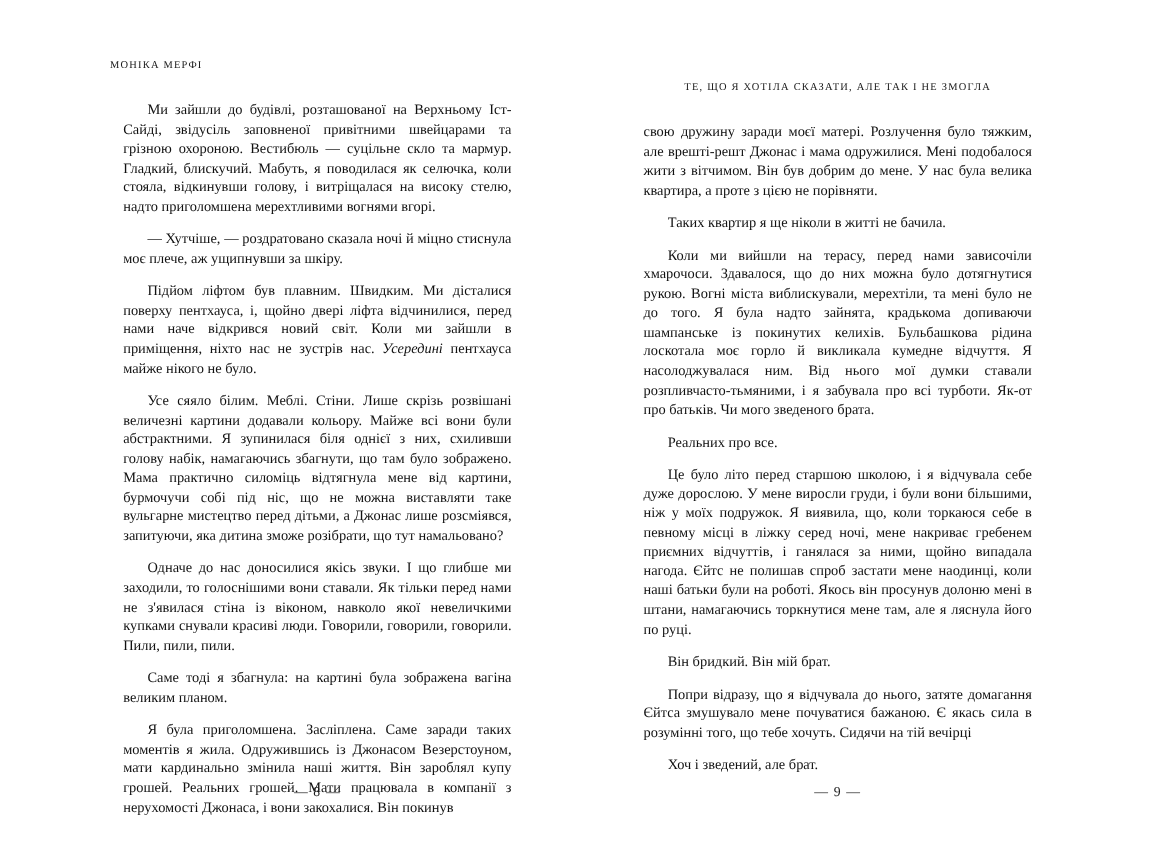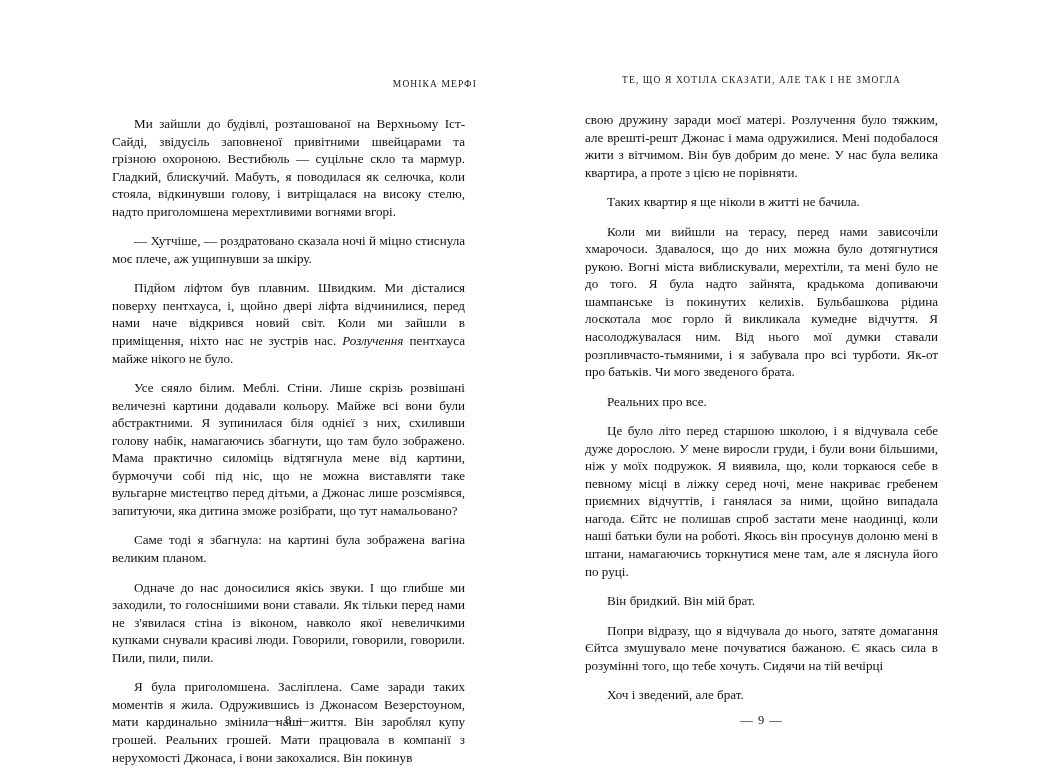--- a/index.html
+++ b/index.html
@@ -38,22 +38,21 @@
     font-family: "Liberation Serif", serif;
     font-size: 9.5px;
     letter-spacing: 1.1px;
     text-transform: uppercase;
     text-align: center;
     color: #1a1a1a;
     margin: 0 0 26px 0;
     white-space: nowrap;
   }
   .page-left .running-head {
-    text-align: right;
-    margin-top: 24px;
+    text-align: left;
   }
   .page-right .running-head {
     text-align: center;
   }
   .body-text {
     font-family: "Liberation Serif", serif;
     font-size: 13.1px;
     line-height: 17.55px;
     text-align: justify;
     text-justify: inter-word;
@@ -89,24 +88,24 @@
 </head>
 <body>
 
 <div class="book-spread">
 
   <div class="page page-left">
     <div class="running-head">МОНІКА МЕРФІ</div>
     <div class="body-text">
       <p>Ми зайшли до будівлі, розташованої на Верхньому Іст-Сайді, звідусіль заповненої привітними швейцарами та грізною охороною. Вестибюль — суцільне скло та мармур. Гладкий, блискучий. Мабуть, я поводилася як селючка, коли стояла, відкинувши голову, і витріщалася на високу стелю, надто приголомшена мерехтливими вогнями вгорі.</p>
       <p class="dash-line">— Хутчіше, — роздратовано сказала ночі й міцно стиснула моє плече, аж ущипнувши за шкіру.</p>
-      <p>Підйом ліфтом був плавним. Швидким. Ми дісталися поверху пентхауса, і, щойно двері ліфта відчинилися, перед нами наче відкрився новий світ. Коли ми зайшли в приміщення, ніхто нас не зустрів нас. <em>Розлучення</em> пентхауса майже нікого не було.</p>
+      <p>Підйом ліфтом був плавним. Швидким. Ми дісталися поверху пентхауса, і, щойно двері ліфта відчинилися, перед нами наче відкрився новий світ. Коли ми зайшли в приміщення, ніхто нас не зустрів нас. <em>Усередині</em> пентхауса майже нікого не було.</p>
       <p>Усе сяяло білим. Меблі. Стіни. Лише скрізь розвішані величезні картини додавали кольору. Майже всі вони були абстрактними. Я зупинилася біля однієї з них, схиливши голову набік, намагаючись збагнути, що там було зображено. Мама практично силоміць відтягнула мене від картини, бурмочучи собі під ніс, що не можна виставляти таке вульгарне мистецтво перед дітьми, а Джонас лише розсміявся, запитуючи, яка дитина зможе розібрати, що тут намальовано?</p>
+      <p>Одначе до нас доносилися якісь звуки. І що глибше ми заходили, то голоснішими вони ставали. Як тільки перед нами не з'явилася стіна із віконом, навколо якої невеличкими купками снували красиві люди. Говорили, говорили, говорили. Пили, пили, пили.</p>
       <p>Саме тоді я збагнула: на картині була зображена вагіна великим планом.</p>
-      <p>Одначе до нас доносилися якісь звуки. І що глибше ми заходили, то голоснішими вони ставали. Як тільки перед нами не з'явилася стіна із віконом, навколо якої невеличкими купками снували красиві люди. Говорили, говорили, говорили. Пили, пили, пили.</p>
       <p>Я була приголомшена. Засліплена. Саме заради таких моментів я жила. Одружившись із Джонасом Везерстоуном, мати кардинально змінила наші життя. Він зароблял купу грошей. Реальних грошей. Мати працювала в компанії з нерухомості Джонаса, і вони закохалися. Він покинув</p>
     </div>
     <div class="folio">— 8 —</div>
   </div>
 
   <div class="page page-right">
     <div class="running-head">ТЕ, ЩО Я ХОТІЛА СКАЗАТИ, АЛЕ ТАК І НЕ ЗМОГЛА</div>
     <div class="body-text">
       <p class="noindent">свою дружину заради моєї матері. Розлучення було тяжким, але врешті-решт Джонас і мама одружилися. Мені подобалося жити з вітчимом. Він був добрим до мене. У нас була велика квартира, а проте з цією не порівняти.</p>
       <p>Таких квартир я ще ніколи в житті не бачила.</p>

